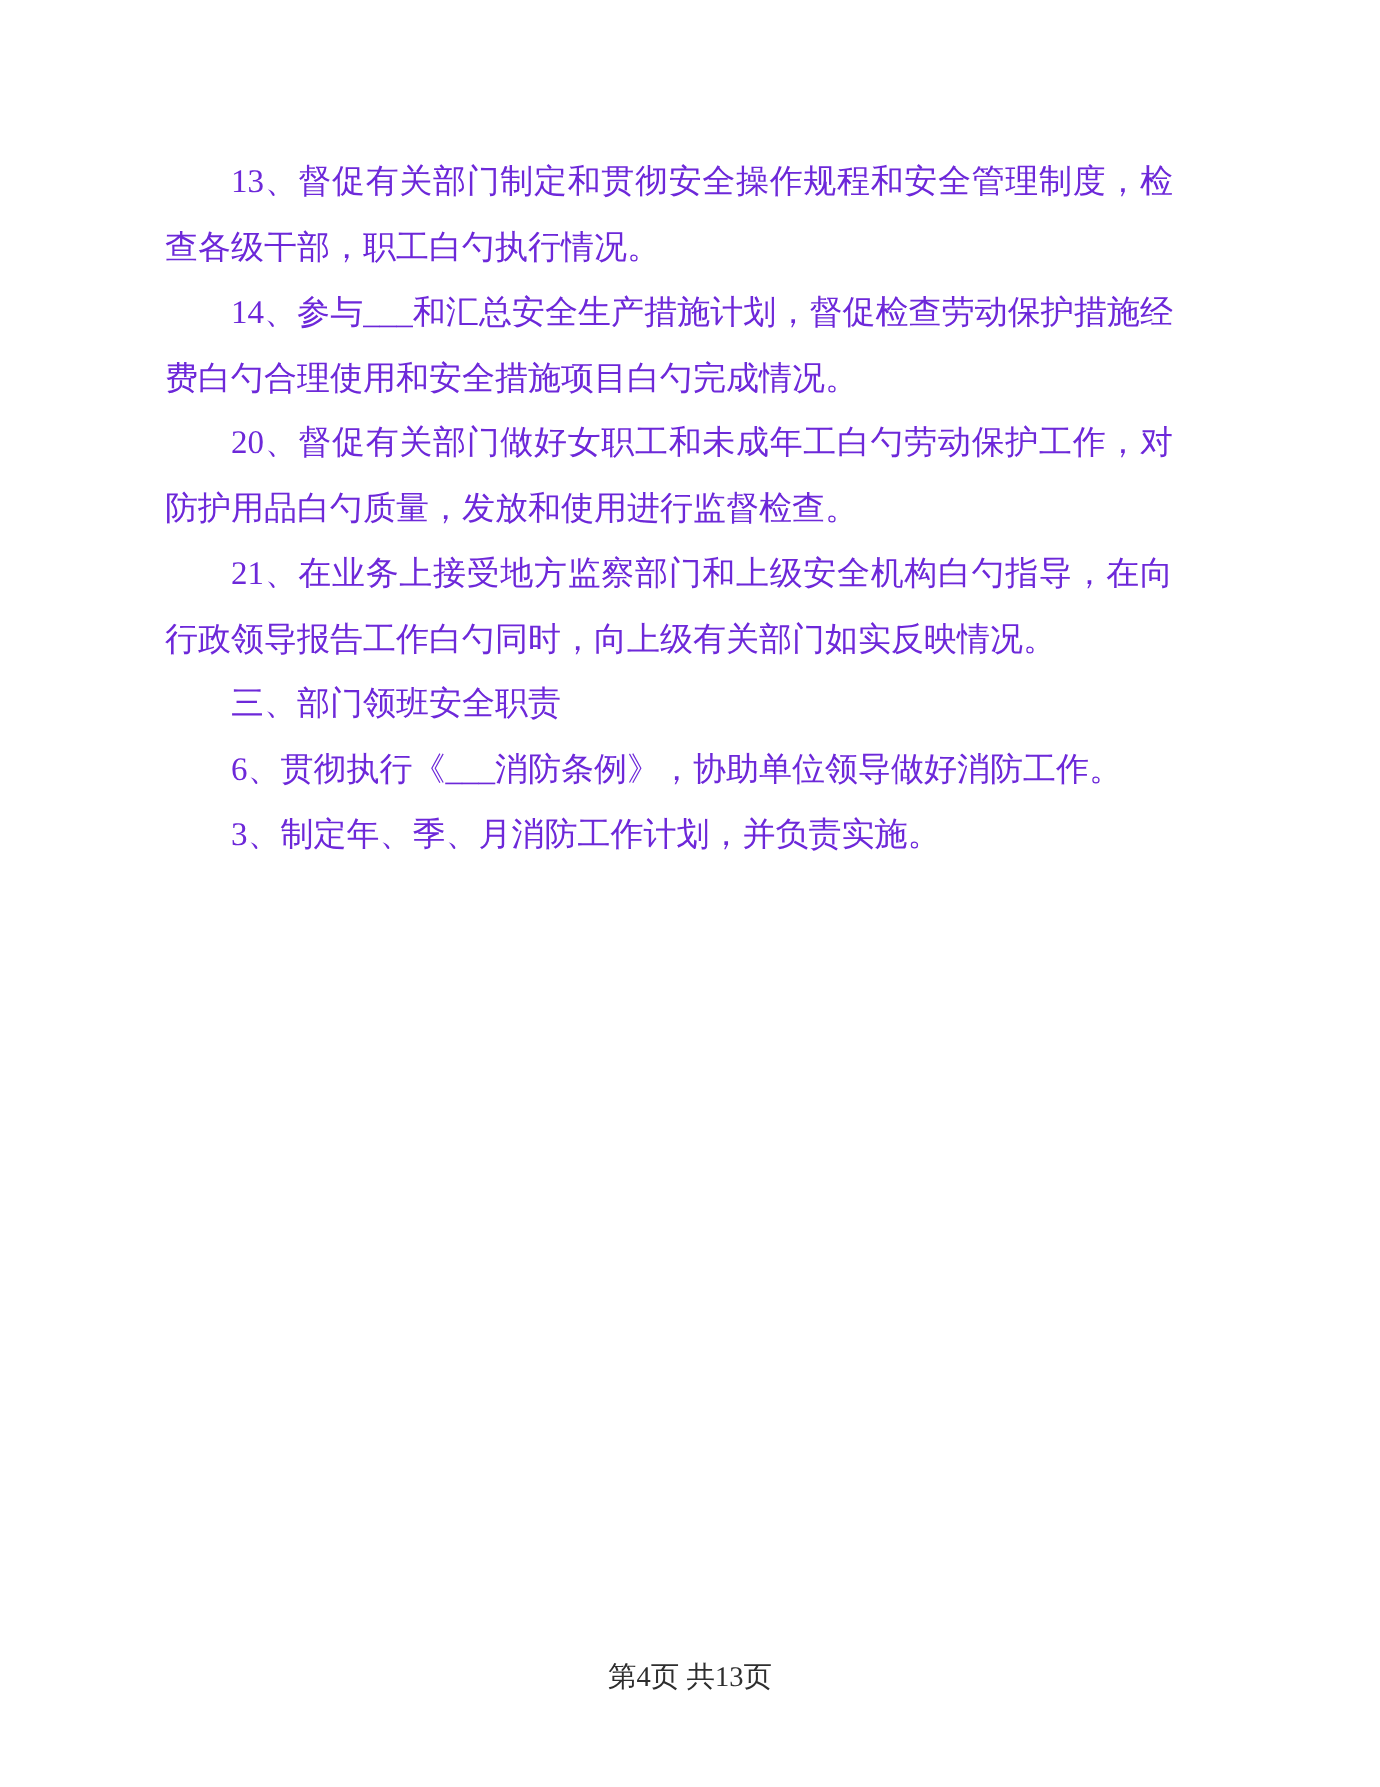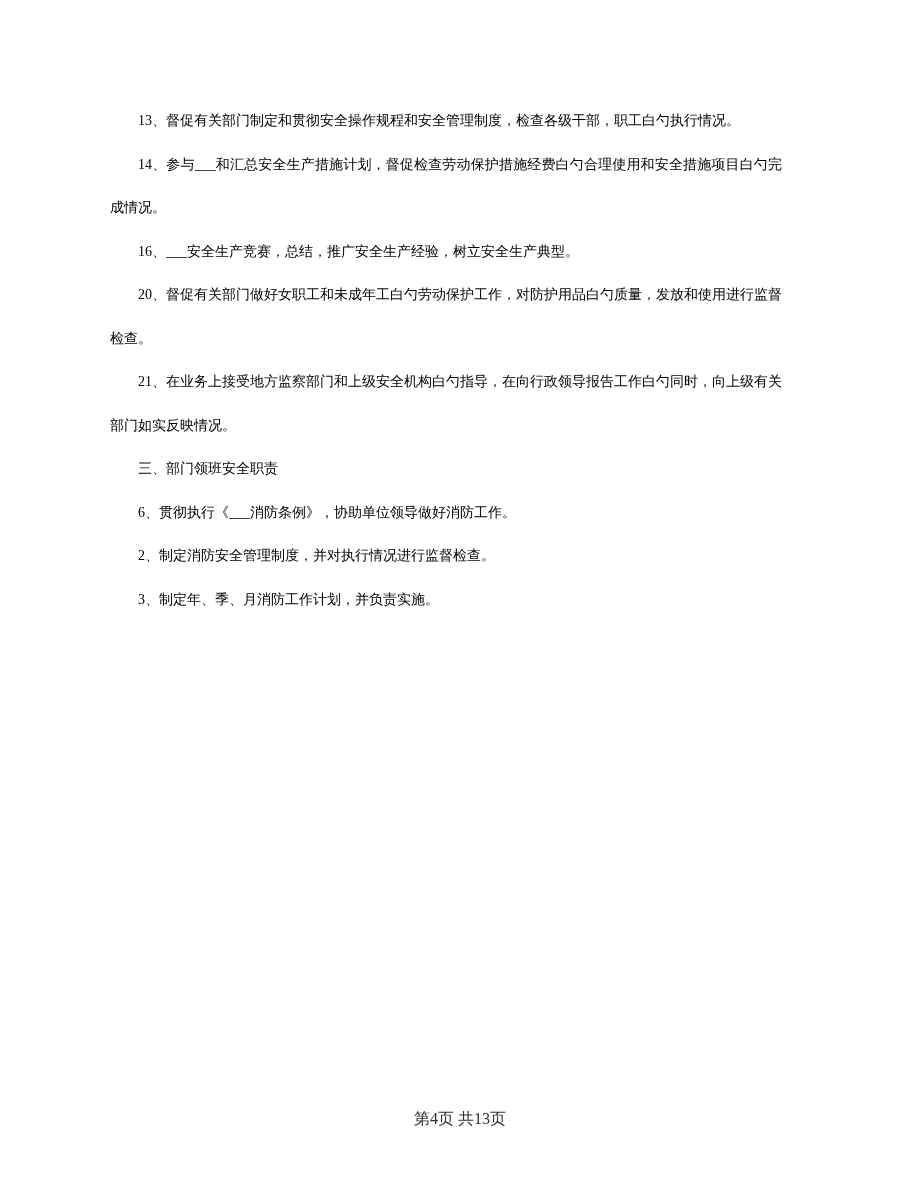--- a/index.html
+++ b/index.html
@@ -13,53 +13,51 @@
     height: 1191px;
     background: #ffffff;
     overflow: hidden;
     font-family: "Liberation Serif", "DejaVu Serif", serif;
   }
   .doc-body {
     position: absolute;
     top: 99px;
     left: 110px;
     width: 672px;
-    color: #000000;
-    font-size: 14px;
+    color: #6d28d9;
+    font-size: 22px;
     line-height: 43.5px;
   }
   .doc-body p {
     margin: 0;
     padding: 0;
     text-indent: 2em;
     text-align: justify;
   }
   .page-footer {
     position: absolute;
     top: 1108px;
     left: 0;
     width: 100%;
     text-align: center;
     color: #2e2e2e;
-    font-size: 16px;
+    font-size: 19px;
     line-height: 22px;
   }
 </style>
 </head>
 <body>
 
 <div class="page">
   <div class="doc-body">
     <p>13、督促有关部门制定和贯彻安全操作规程和安全管理制度，检查各级干部，职工白勺执行情况。</p>
     <p>14、参与___和汇总安全生产措施计划，督促检查劳动保护措施经费白勺合理使用和安全措施项目白勺完成情况。</p>
-    <p>16、___安全生产竞赛，总结，推广安全生产经验，树立安全生产典型。</p>
     <p>20、督促有关部门做好女职工和未成年工白勺劳动保护工作，对防护用品白勺质量，发放和使用进行监督检查。</p>
     <p>21、在业务上接受地方监察部门和上级安全机构白勺指导，在向行政领导报告工作白勺同时，向上级有关部门如实反映情况。</p>
     <p>三、部门领班安全职责</p>
     <p>6、贯彻执行《___消防条例》，协助单位领导做好消防工作。</p>
-    <p>2、制定消防安全管理制度，并对执行情况进行监督检查。</p>
     <p>3、制定年、季、月消防工作计划，并负责实施。</p>
   </div>
 
   <div class="page-footer">
     <span>第4页 共13页</span>
   </div>
 </div>
 
 </body></html>

